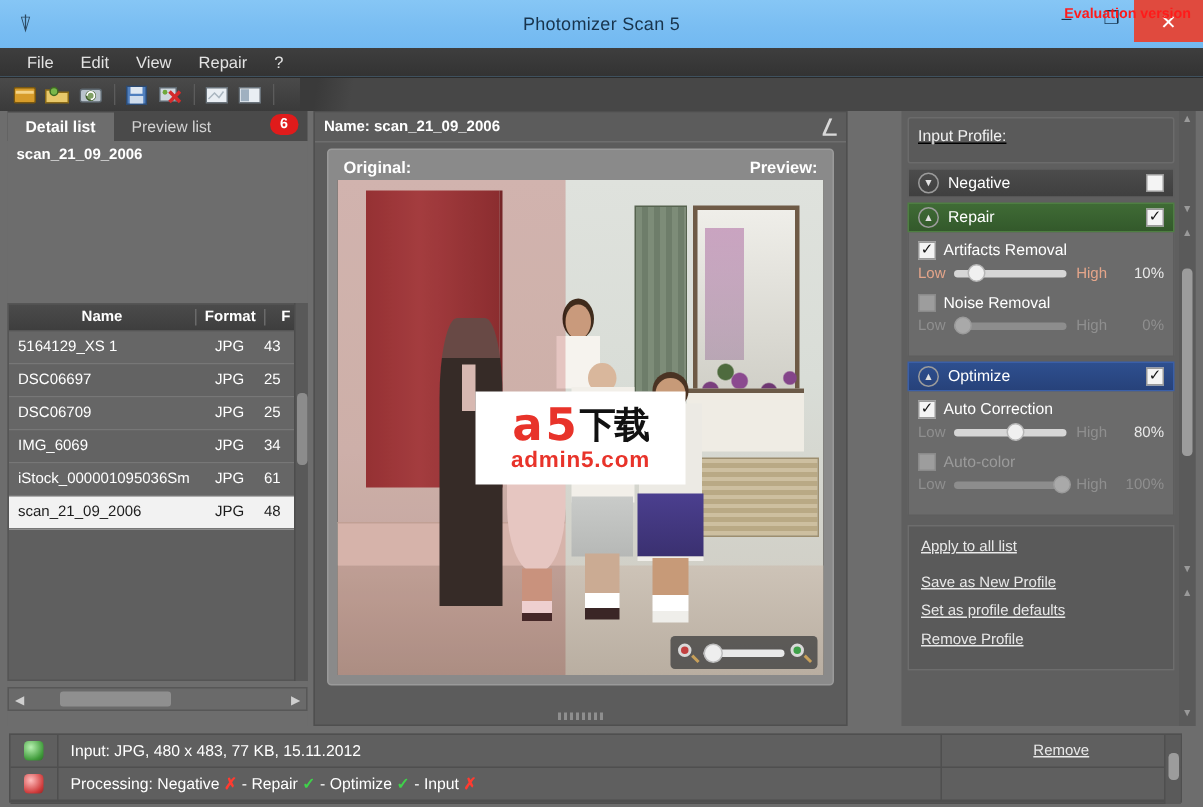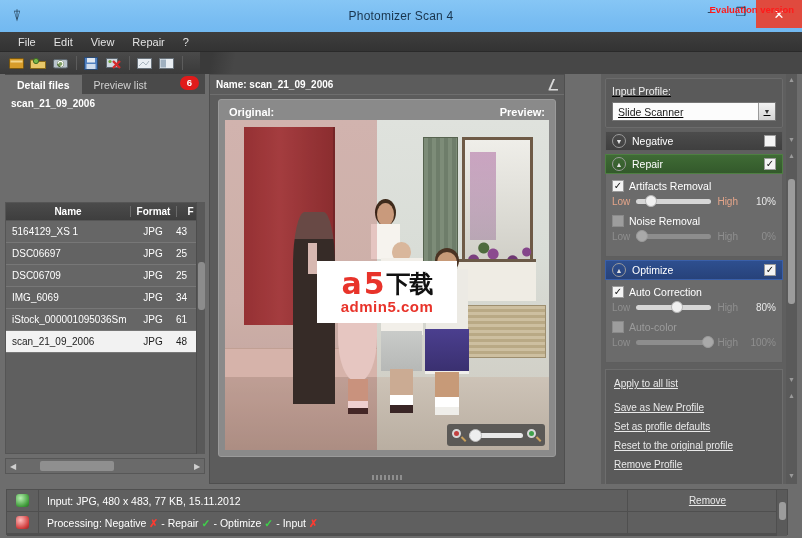--- a/index.html
+++ b/index.html
@@ -500,21 +500,21 @@
   }
   .bot-scroll .rp-thumb { top: 12px; height: 18px; }
 </style>
 </head>
 <body>
 
 <div id="app">
 
   <div class="titlebar">
     <div class="app-icon">⍒</div>
-    <div class="title-text">Photomizer Scan 4</div>
+    <div class="title-text">Photomizer Scan 5</div>
     <div class="winbtns">
       <div class="winbtn">–</div>
       <div class="winbtn">❐</div>
       <div class="winbtn close">✕</div>
     </div>
   </div>
 
   <div class="menubar">
     <div class="menu-item">File</div>
     <div class="menu-item">Edit</div>
@@ -576,21 +576,21 @@
   </div>
   <div class="toolbar-shade"></div>
   <div class="eval">Evaluation version</div>
 
   <div class="workarea">
 
     <div class="left-panel">
 
       <div class="tabs">
         <div class="tab active">
-          <span>Detail files</span>
+          <span>Detail list</span>
         </div>
         <div class="tab inactive">
           <span>Preview list</span>
         </div>
         <div class="badge">6</div>
       </div>
 
       <div class="detail-box">
         <div class="detail-name">scan_21_09_2006</div>
       </div>
@@ -718,24 +718,20 @@
           </div>
         </div>
       </div>
       <div class="center-bottom-grip"></div>
     </div>
 
     <div class="right-panel">
 
       <div class="group-box">
         <div class="gb-label">Input Profile:</div>
-        <div class="combo">
-          <div class="combo-val">Slide Scanner</div>
-          <div class="combo-arrow">▼</div>
-        </div>
       </div>
 
       <div class="section">
         <div class="sec-head collapsed">
           <div class="circ">▼</div>
           <div class="sec-title">Negative</div>
           <div class="cbox off"></div>
         </div>
       </div>
 
@@ -812,21 +808,20 @@
               <span>100</span><span>%</span>
             </span>
           </div>
         </div>
       </div>
 
       <div class="links-box">
         <span class="link spaced">Apply to all list</span>
         <span class="link">Save as New Profile</span>
         <span class="link">Set as profile defaults</span>
-        <span class="link">Reset to the original profile</span>
         <span class="link">Remove Profile</span>
       </div>
 
       <div class="rp-scroll">
         <div class="rp-arrow" style="position:absolute;top:0">▲</div>
         <div class="rp-arrow" style="position:absolute;top:60px">▼</div>
         <div class="rp-arrow" style="position:absolute;top:76px">▲</div>
         <div class="rp-thumb"></div>
         <div class="rp-arrow" style="position:absolute;top:300px">▼</div>
         <div class="rp-arrow" style="position:absolute;top:316px">▲</div>

